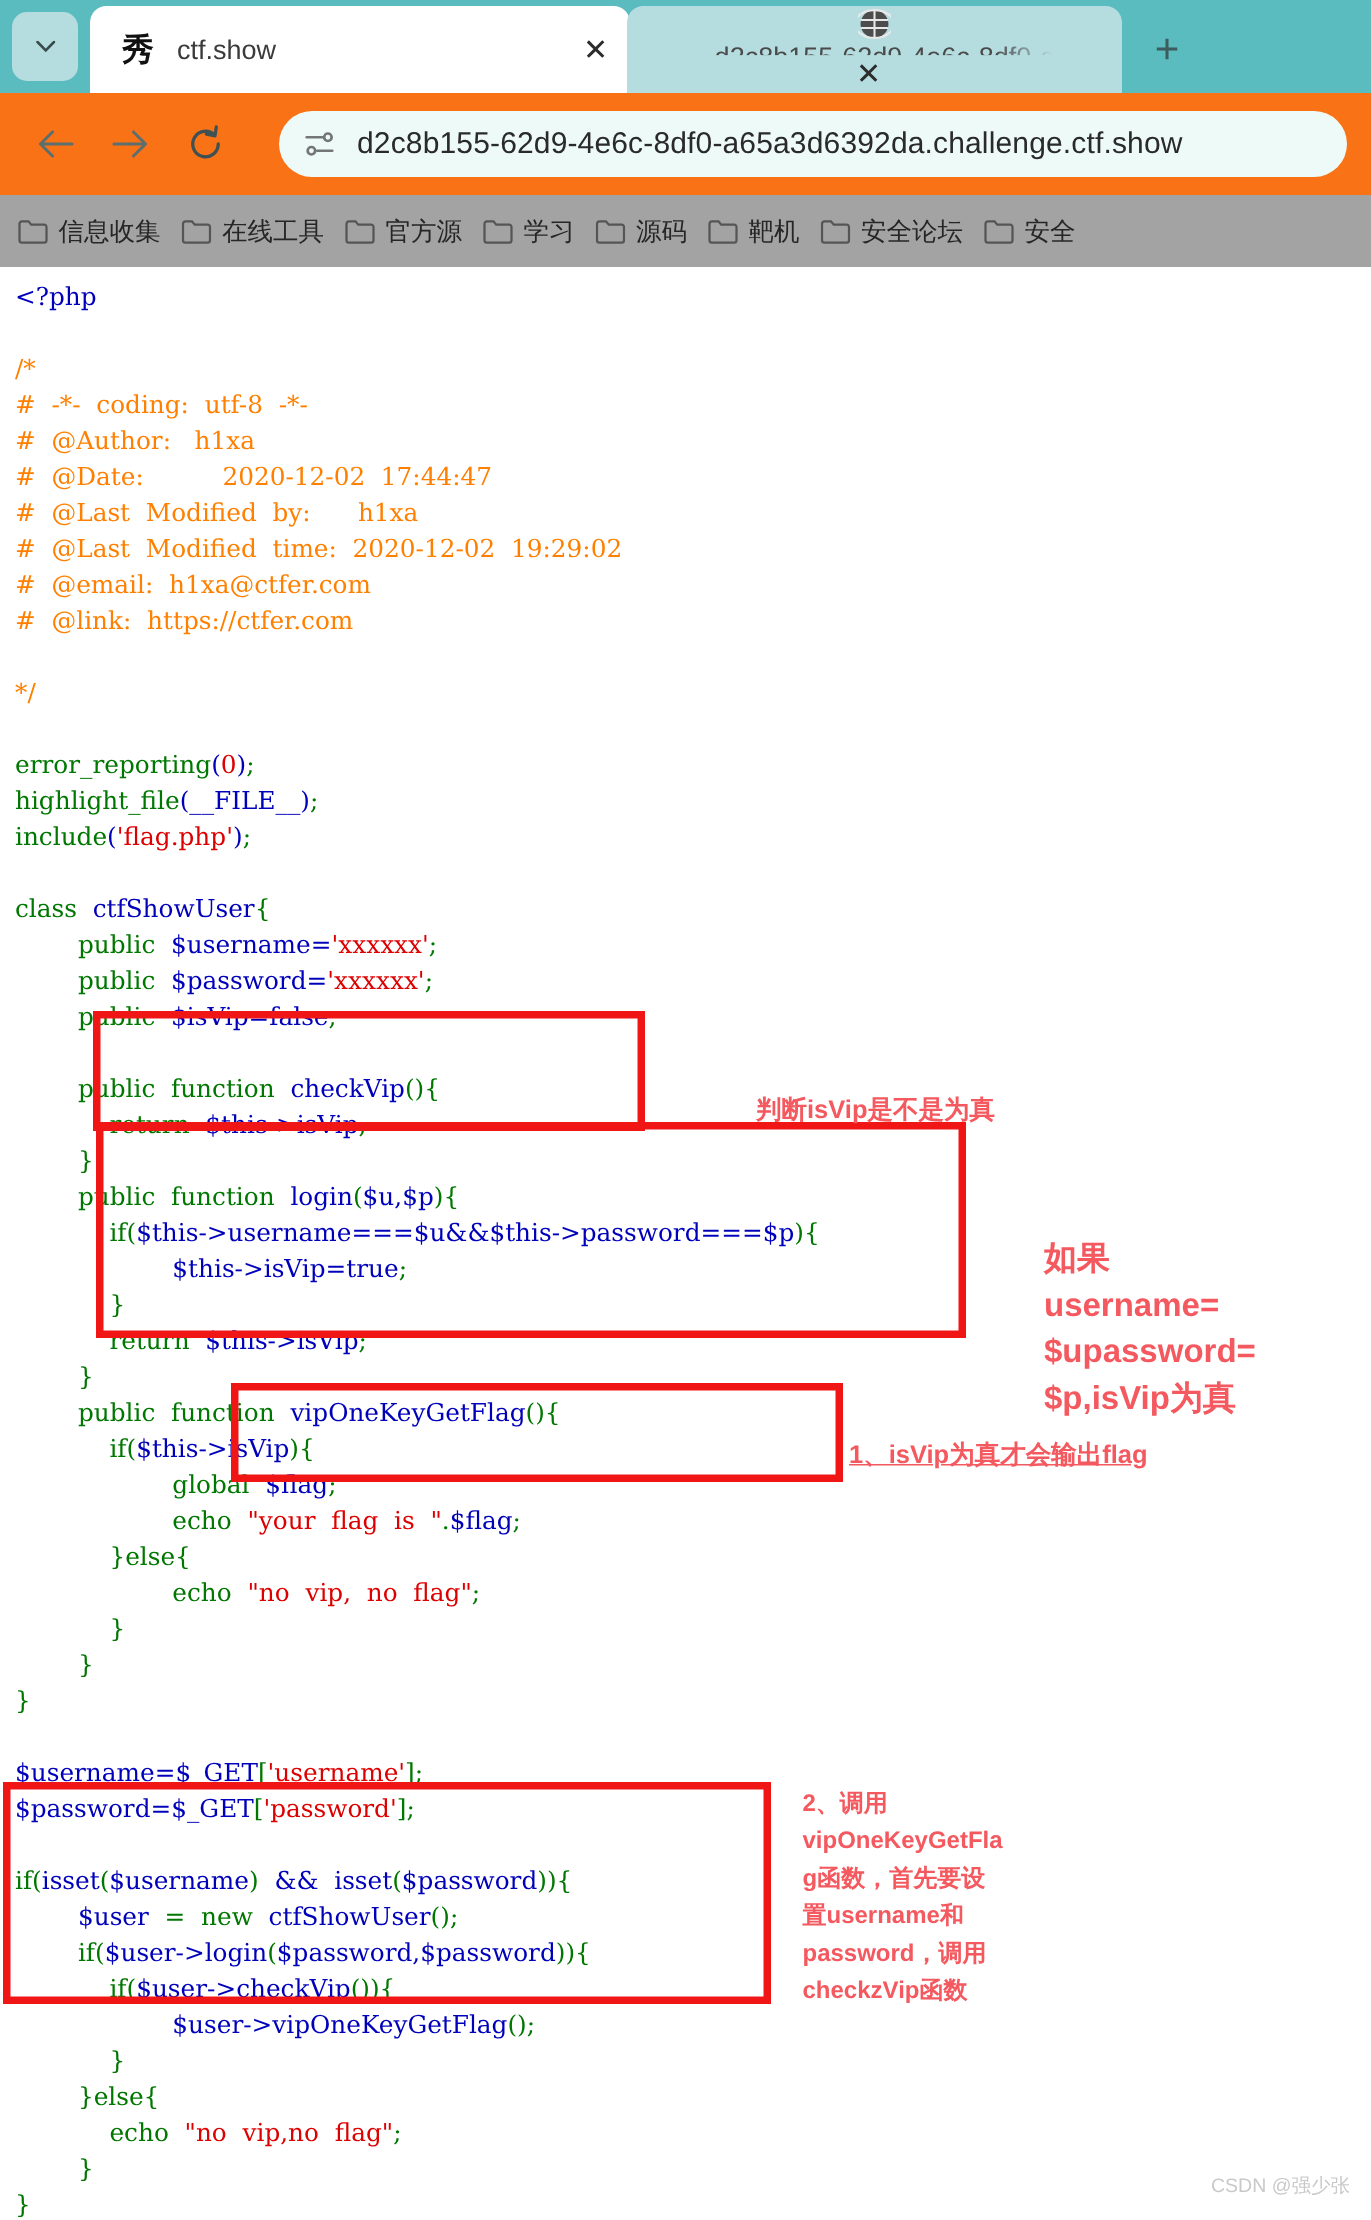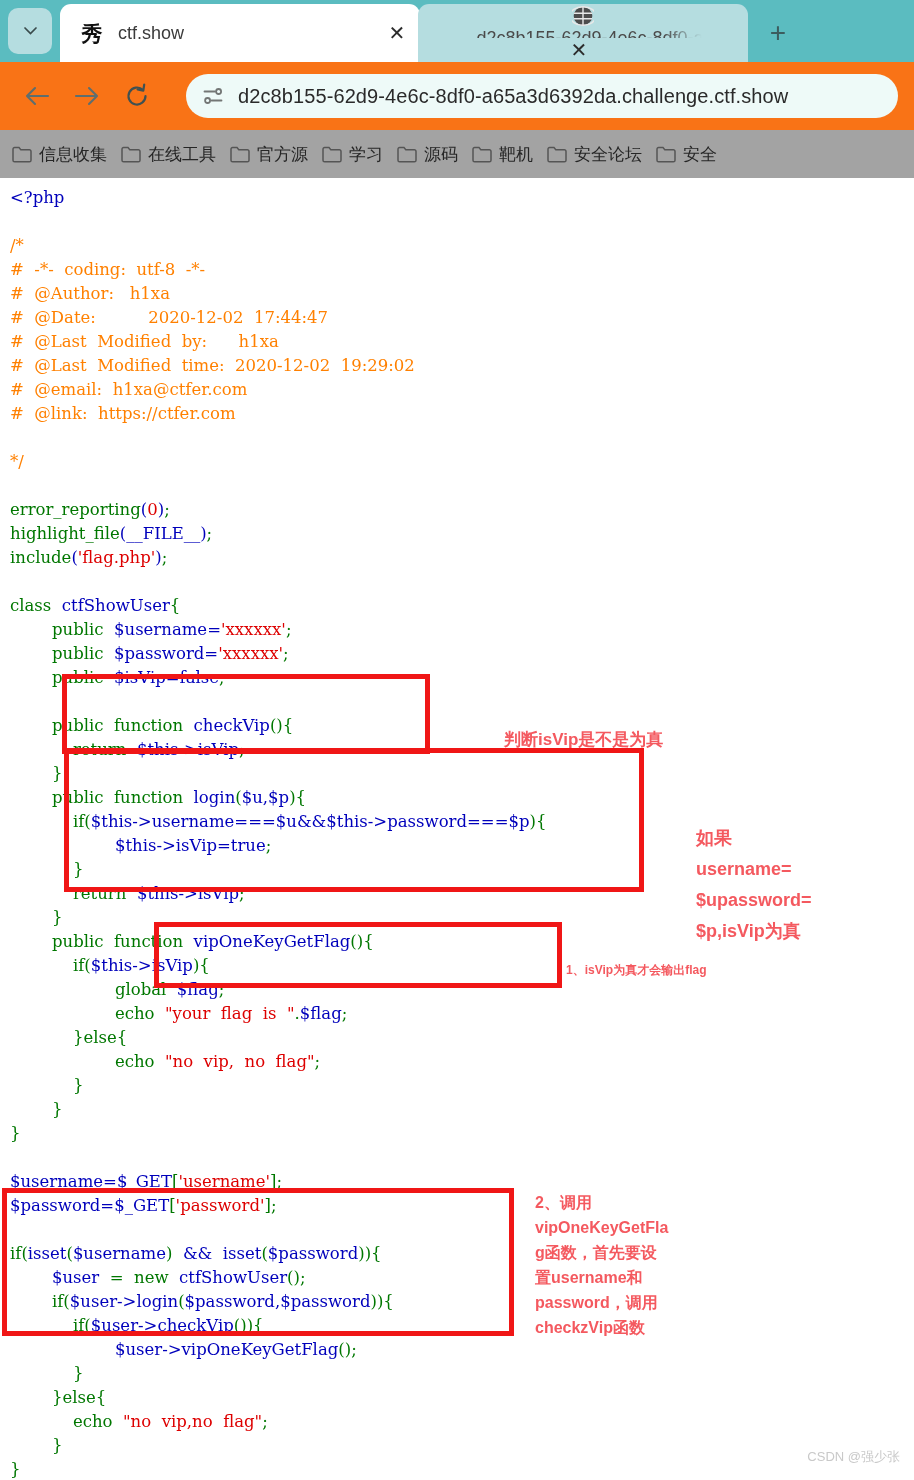--- a/index.html
+++ b/index.html
@@ -407,26 +407,26 @@
         <span class="kw">}</span>
 <span class="kw">}</span></pre>
 
   <div class="redbox" style="left:62px;  top:496px; width:368px; height:80px;"></div>
   <div class="redbox" style="left:64px;  top:570px; width:580px; height:144px;"></div>
   <div class="redbox" style="left:154px; top:744px; width:408px; height:66px;"></div>
   <div class="redbox" style="left:2px;   top:1010px; width:512px; height:148px;"></div>
 
   <div class="note" style="left:504px; top:550px; font-size:17px; line-height:24px;">判断isVip是不是为真</div>
 
-  <div class="note" style="left:696px; top:645px; font-size:18px; line-height:31px;">如果
+  <div class="note" style="left:696px; top:645px; font-size:22px; line-height:31px;">如果
 username=
 $upassword=
 $p,isVip为真</div>
 
-  <div class="note" style="left:566px; top:780px; font-size:12px; line-height:24px;">1、isVip为真才会输出flag</div>
+  <div class="note" style="left:566px; top:780px; font-size:17px; line-height:24px;text-decoration:underline;">1、isVip为真才会输出flag</div>
 
   <div class="note" style="left:535px; top:1012px; font-size:16px; line-height:25px;">2、调用
 vipOneKeyGetFla
 g函数，首先要设
 置username和
 password，调用
 checkzVip函数</div>
 
   <div class="watermark">CSDN @强少张</div>
 </div>

